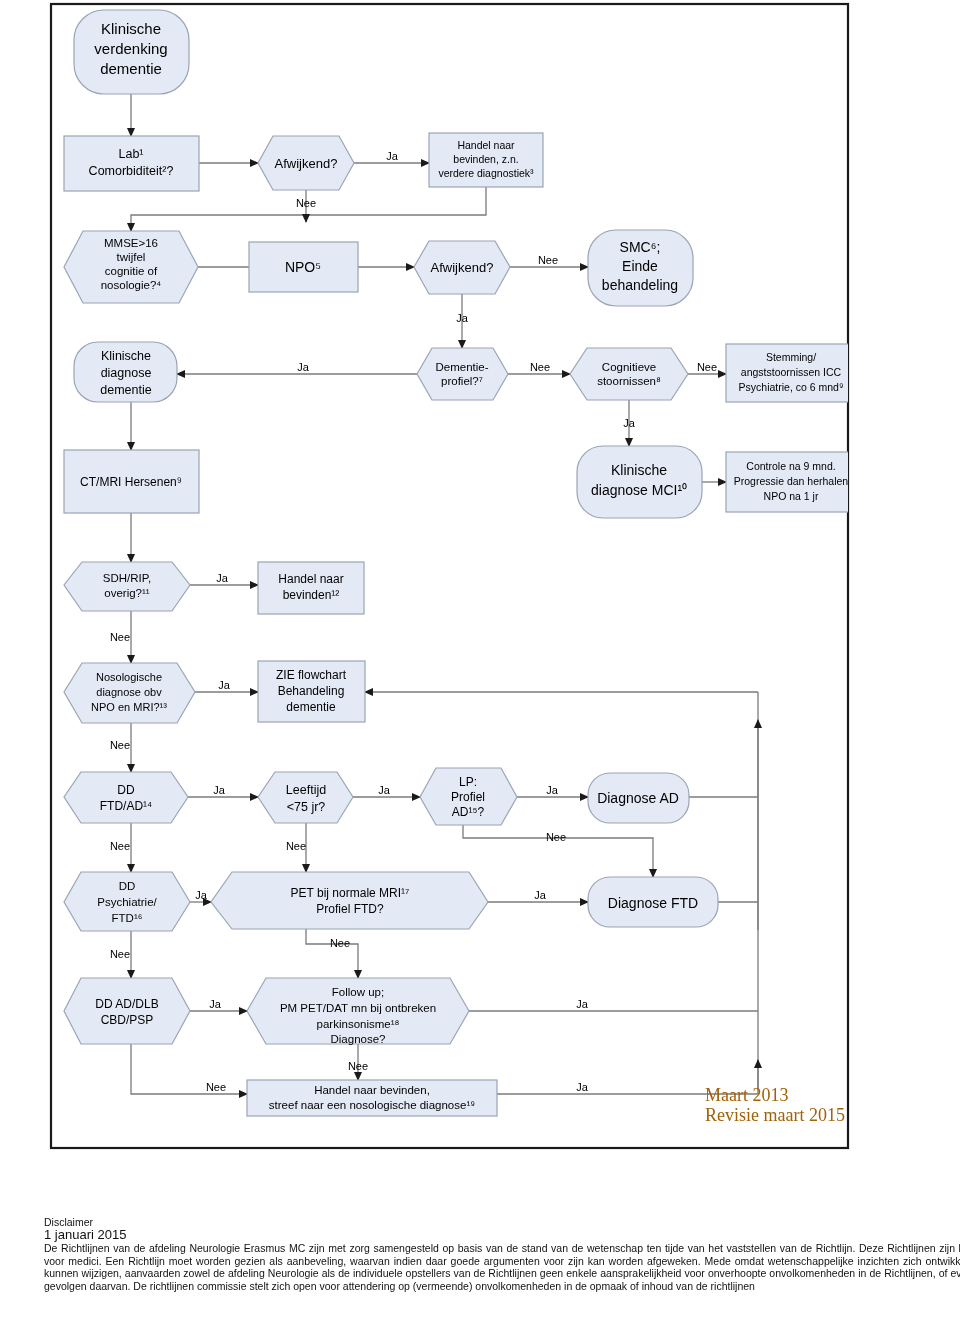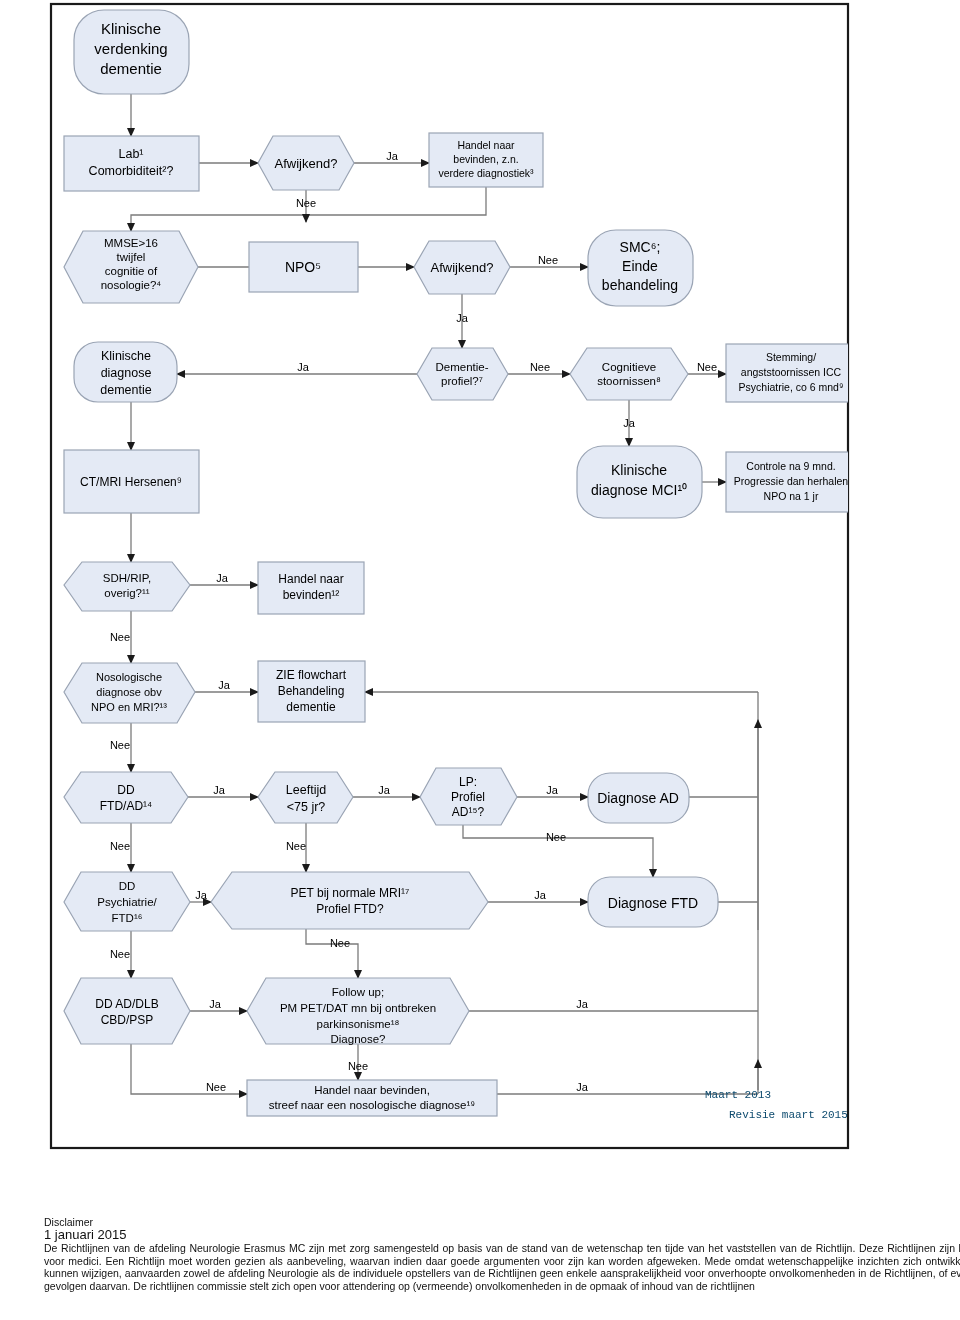--- a/index.html
+++ b/index.html
@@ -14,22 +14,22 @@
   .edgeLabel{font-family:"Liberation Sans", sans-serif;fill:#000;font-size:11px;}
   .discl{
     position:absolute;left:12px;width:952px;
     font-family:"Liberation Sans", sans-serif;
     font-size:10.5px;line-height:12.6px;color:#111;padding-left:32px;
   }
   #disclaimer-title{top:1216px;font-size:10.5px;}
   #disclaimer-date{top:1229px;font-size:13px;}
   #disclaimer-body{top:1242px;text-align:justify;}
   .dateblock{
-    position:absolute;font-family:Liberation Mono, monospace;
-    font-size:11px;line-height:20px;color:#0c4a6e;
+    position:absolute;font-family:Liberation Serif, serif;
+    font-size:18px;line-height:20px;color:#a16207;
   }
 </style>
 </head>
 <body>
 
 <div id="flow-root">
 <svg width="960" height="1180" viewBox="0 0 960 1180" xmlns="http://www.w3.org/2000/svg">
   <defs>
     <marker id="ah" markerWidth="9" markerHeight="9" refX="8" refY="4" orient="auto" markerUnits="userSpaceOnUse">
       <path d="M0,0 L9,4 L0,8 z" fill="#1a1a1a"></path>
@@ -331,17 +331,17 @@
     <text class="edgeLabel" x="582" y="1008" text-anchor="middle">Ja</text>
     <text class="edgeLabel" x="358" y="1070" text-anchor="middle">Nee</text>
     <text class="edgeLabel" x="582" y="1091" text-anchor="middle">Ja</text>
   </g>
 
   </g>
 </svg>
 </div>
 
 <div class="dateblock" style="left:705px;top:1085px;">Maart 2013</div>
-<div class="dateblock" style="left:729px;top:1105px;">Revisie maart 2015</div>
+<div class="dateblock" style="left:705px;top:1105px;">Revisie maart 2015</div>
 
 <div class="discl" id="disclaimer-title">Disclaimer</div>
 <div class="discl" id="disclaimer-date">1 januari 2015</div>
 <div class="discl" id="disclaimer-body">De Richtlijnen van de afdeling Neurologie Erasmus MC zijn met zorg samengesteld op basis van de stand van de wetenschap ten tijde van het vaststellen van de Richtlijn. Deze Richtlijnen zijn bedoeld voor medici. Een Richtlijn moet worden gezien als aanbeveling, waarvan indien daar goede argumenten voor zijn kan worden afgeweken. Mede omdat wetenschappelijke inzichten zich ontwikkelen en kunnen wijzigen, aanvaarden zowel de afdeling Neurologie als de individuele opstellers van de Richtlijnen geen enkele aansprakelijkheid voor onverhoopte onvolkomenheden in de Richtlijnen, of eventuele gevolgen daarvan. De richtlijnen commissie stelt zich open voor attendering op (vermeende) onvolkomenheden in de opmaak of inhoud van de richtlijnen</div>
 
 </body></html>

